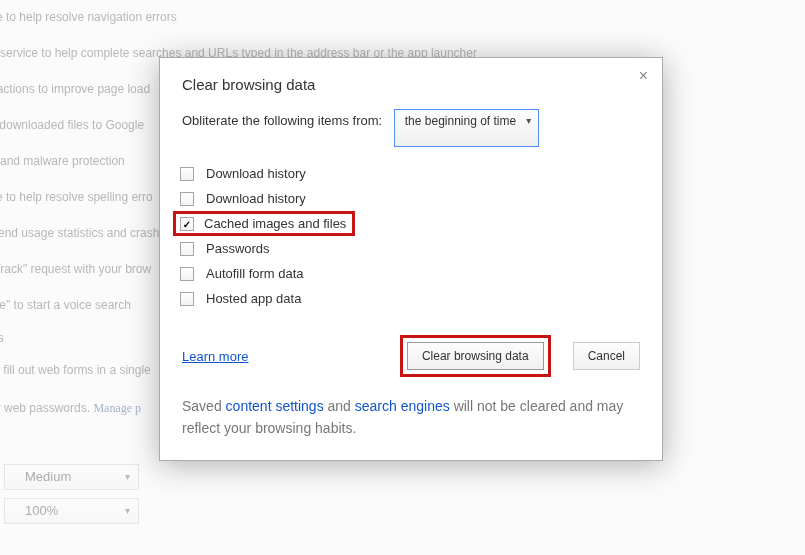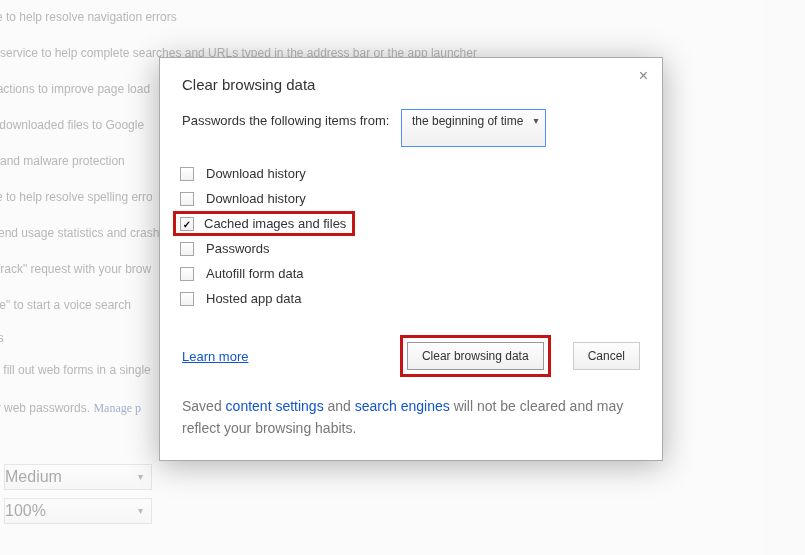--- a/index.html
+++ b/index.html
@@ -27,27 +27,27 @@
       font-size: 12px;
       white-space: nowrap;
       display: block;
     }
     .bg-link {
       color: #1155cc;
       font-family: Liberation Serif, serif;
     }
     .bg-select {
       display: inline-block;
-      width: 148px;
+      width: 135px;
       height: 26px;
       border: 1px solid #c8c8c8;
       background: linear-gradient(#f8f8f8, #ececec);
       line-height: 24px;
-      padding: 0 0;
-      font-size: 16px;
+      padding: 0 20px;
+      font-size: 13px;
       color: #444;
       margin: 2px 0;
       position: relative;
     }
     .bg-select::after {
       content: "▾";
       position: absolute;
       right: 8px;
       top: 0;
       color: #666;
@@ -224,21 +224,21 @@
 
 </div>
 
 <div class="overlay"></div>
 
 <div class="dialog">
   <div class="close-x">×</div>
   <div class="dialog-title">Clear browsing data</div>
 
   <div class="oblit-row">
-    <span>Passwords the following items from:</span>
+    <span>Obliterate the following items from:</span>
     <span class="time-select">the beginning of time</span>
   </div>
 
   <div class="check-list" id="check-list">
       <div class="check-row">
         <span class="check-box"></span>
         <span>Download history</span>
       </div>
       <div class="check-row">
         <span class="check-box"></span>

